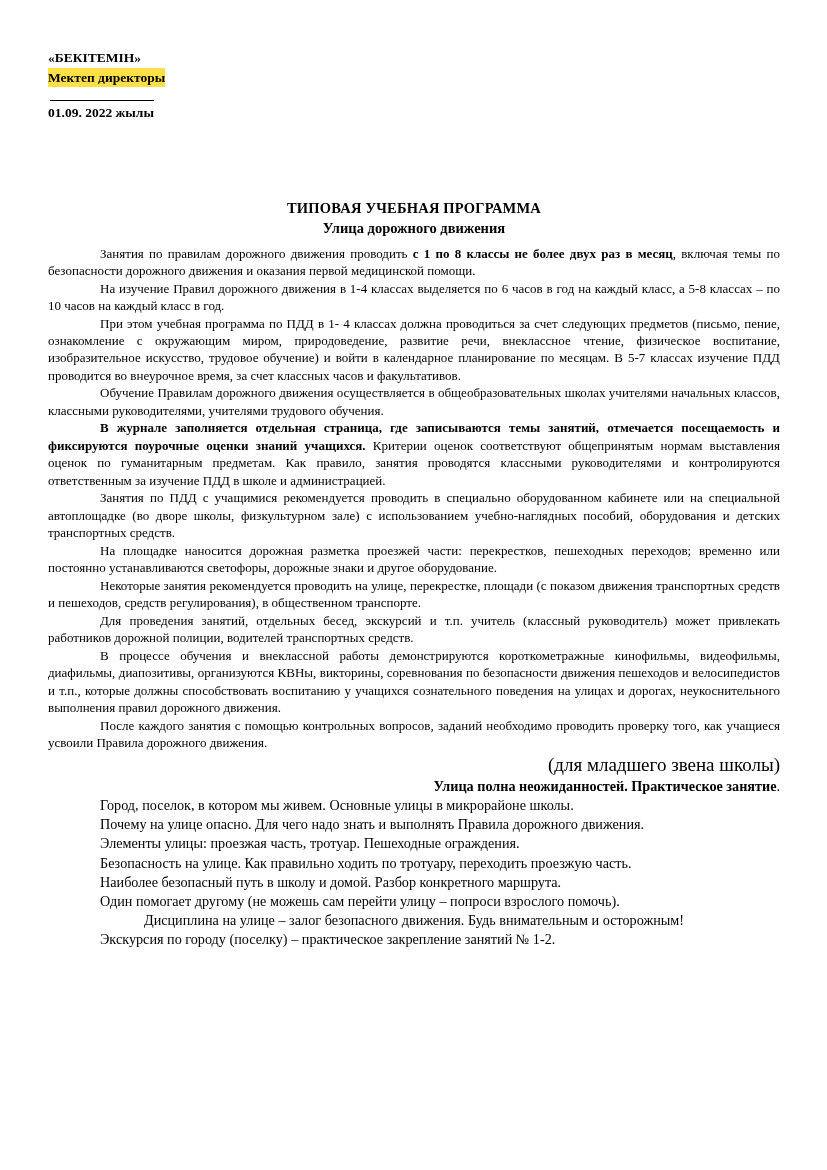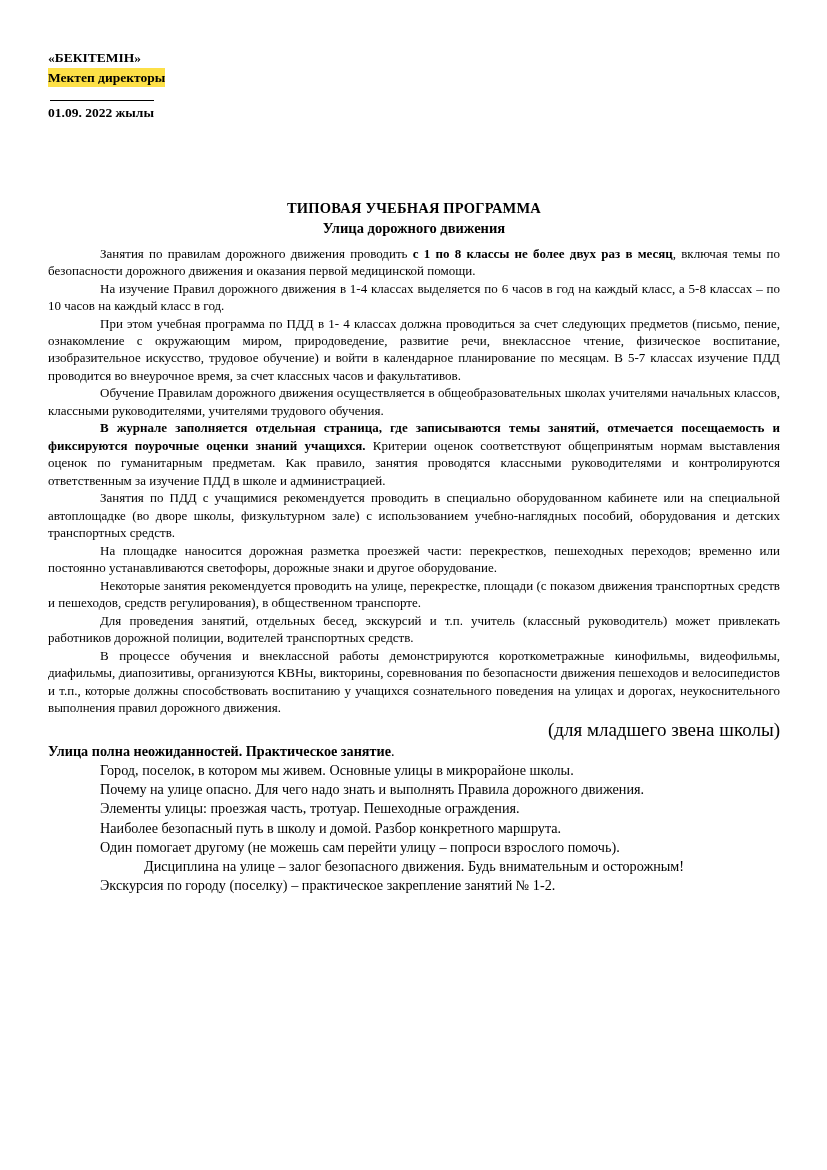--- a/index.html
+++ b/index.html
@@ -74,21 +74,21 @@
   .right-note {
     margin: 0;
     text-align: right;
     text-indent: 0;
     font-size: 19px;
     line-height: 1.345;
   }
 
   .sub-heading {
     margin: 0;
-    text-align: left;
+    text-align: right;
     text-indent: 0;
     font-size: 14.2px;
     line-height: 1.345;
   }
 
   .plain-list { margin: 0; }
   .plain-list p {
     margin: 0;
     text-align: left;
     text-indent: 52px;
@@ -123,31 +123,33 @@
       <p><span>Занятия по правилам дорожного движения проводить </span><b>с 1 по 8 классы не более двух раз в месяц</b><span>, включая темы по безопасности дорожного движения и оказания первой медицинской помощи.</span></p>
       <p><span>На изучение Правил дорожного движения в 1-4 классах выделяется по 6 часов в год на каждый класс, а  5-8 классах – по 10 часов на каждый класс в год.</span></p>
       <p><span>При этом учебная программа по ПДД в 1- 4 классах должна проводиться за счет следующих предметов (письмо, пение, ознакомление с окружающим миром, природоведение, развитие речи, внеклассное чтение, физическое воспитание, изобразительное искусство, трудовое обучение) и войти в календарное планирование по месяцам. В 5-7 классах изучение ПДД проводится во внеурочное время, за счет классных часов и факультативов.</span></p>
       <p><span>Обучение Правилам дорожного движения осуществляется в общеобразовательных школах учителями начальных классов, классными руководителями, учителями трудового обучения.</span></p>
       <p><b>В журнале заполняется отдельная страница, где записываются темы занятий, отмечается посещаемость и фиксируются поурочные оценки  знаний учащихся.</b><span> Критерии оценок соответствуют общепринятым нормам выставления оценок по гуманитарным предметам. Как правило, занятия проводятся классными руководителями и контролируются ответственным за изучение ПДД в школе и администрацией.</span></p>
       <p><span>Занятия по ПДД с учащимися рекомендуется проводить в специально оборудованном кабинете или на специальной автоплощадке (во дворе школы, физкультурном зале) с использованием учебно-наглядных пособий, оборудования и детских транспортных средств.</span></p>
       <p><span>На площадке наносится дорожная разметка проезжей части: перекрестков, пешеходных переходов; временно или постоянно устанавливаются светофоры, дорожные знаки и другое оборудование.</span></p>
       <p><span>Некоторые занятия рекомендуется проводить на улице, перекрестке, площади (с показом движения транспортных средств и пешеходов, средств регулирования), в общественном транспорте.</span></p>
       <p><span>Для проведения занятий, отдельных бесед, экскурсий и т.п. учитель (классный руководитель) может привлекать работников дорожной полиции, водителей транспортных средств.</span></p>
       <p><span>В процессе обучения и внеклассной работы демонстрируются короткометражные кинофильмы, видеофильмы, диафильмы, диапозитивы, организуются КВНы, викторины, соревнования по безопасности движения пешеходов и велосипедистов и т.п., которые должны способствовать воспитанию у учащихся сознательного поведения на улицах и дорогах, неукоснительного выполнения правил дорожного движения.</span></p>
+      <p><span>После каждого занятия с помощью контрольных вопросов, заданий необходимо проводить проверку того, как учащиеся усвоили Правила дорожного движения.</span></p>
     </div>
 
   <p class="right-note">(для младшего звена школы)</p>
 
   <p class="sub-heading">
     <b>Улица полна неожиданностей. Практическое занятие</b><span>.</span>
   </p>
 
   <div class="plain-list" id="lesson-lines">
       <p>Город, поселок, в котором мы живем. Основные улицы в микрорайоне школы.</p>
       <p>Почему на улице опасно. Для чего надо знать и выполнять Правила дорожного движения.</p>
       <p>Элементы улицы: проезжая часть, тротуар. Пешеходные ограждения.</p>
+      <p>Безопасность на улице. Как правильно ходить по тротуару, переходить проезжую часть.</p>
       <p>Наиболее безопасный путь в школу и домой. Разбор конкретного маршрута.</p>
       <p>Один помогает другому (не можешь сам перейти улицу – попроси взрослого помочь).</p>
       <p class="centeredish">Дисциплина на улице – залог безопасного движения. Будь внимательным и осторожным!</p>
       <p>Экскурсия по городу (поселку) – практическое закрепление занятий № 1-2.</p>
     </div>
 
 </div>
 
 </body></html>

